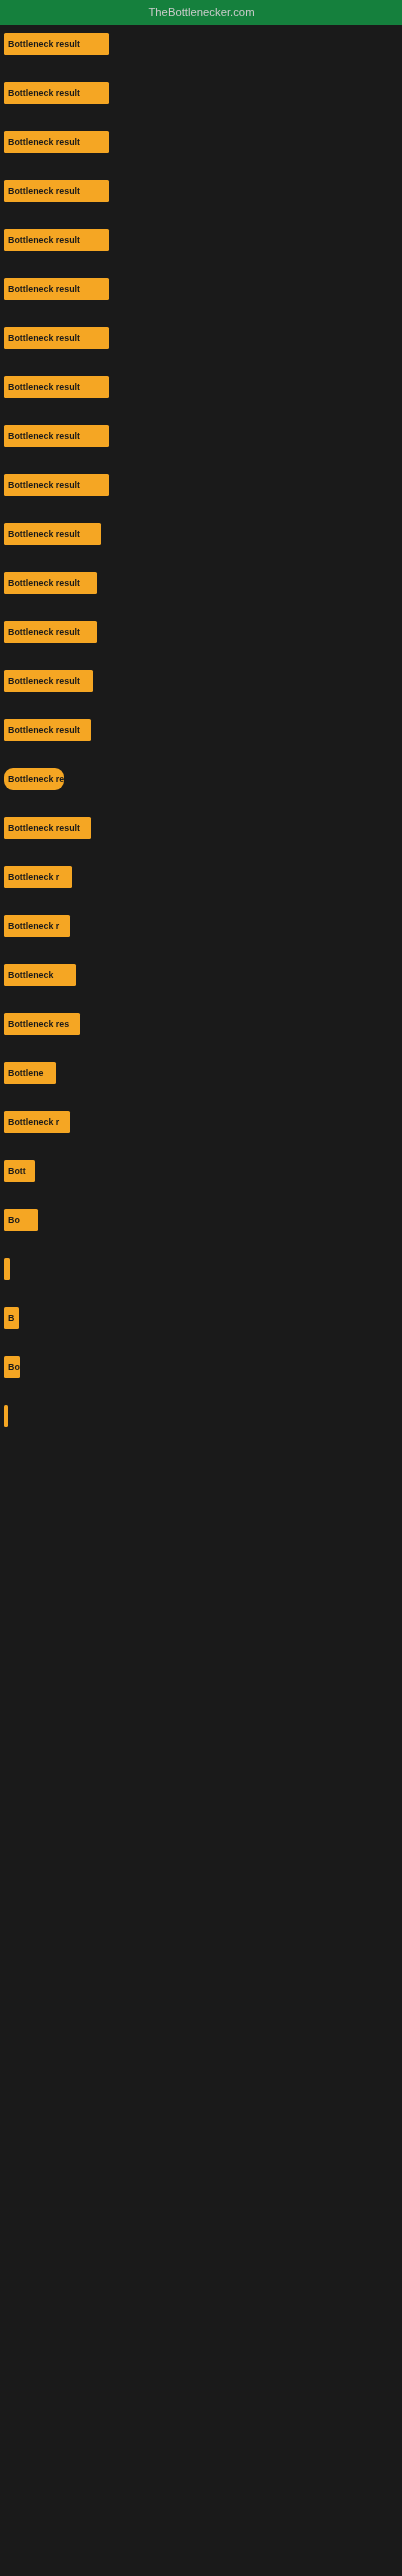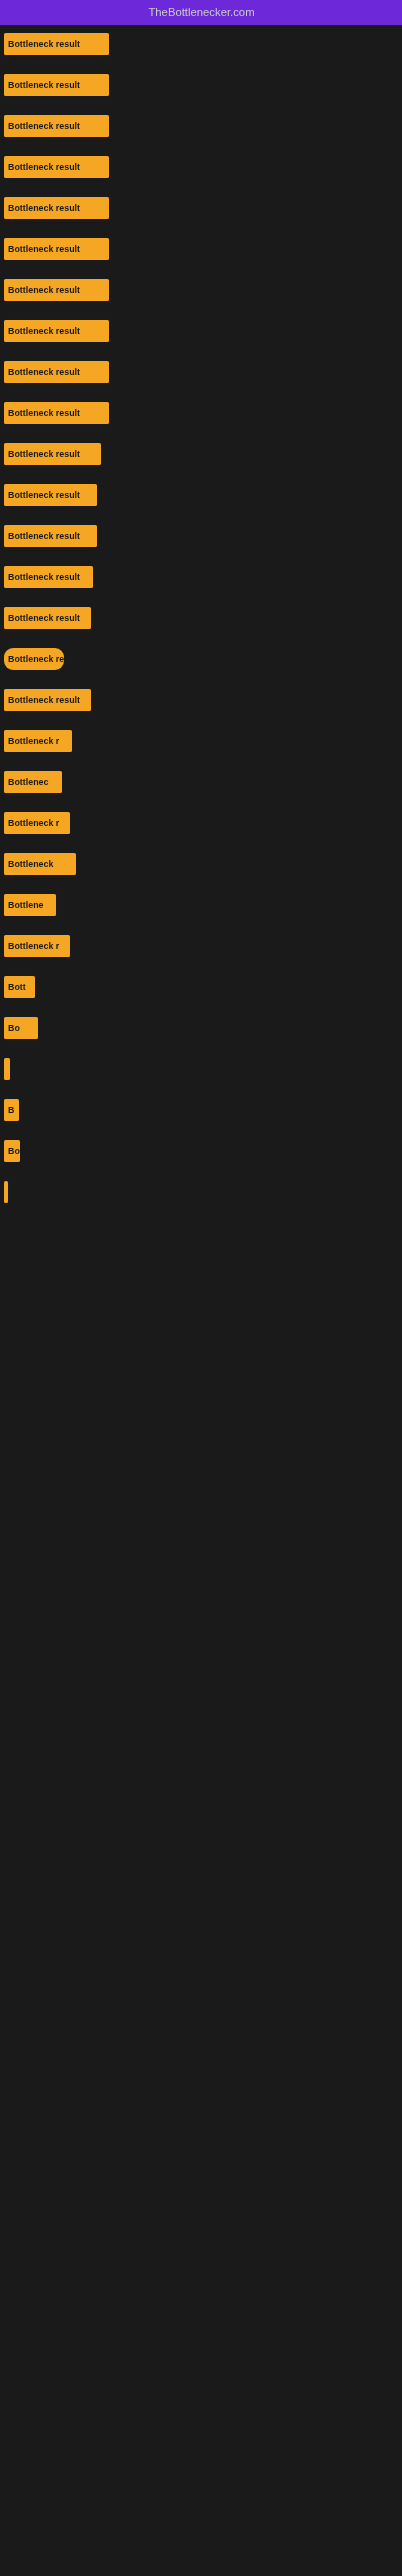--- a/index.html
+++ b/index.html
@@ -12,27 +12,27 @@
       width: 403px;
       min-height: 2576px;
       font-family: Arial, sans-serif;
       position: relative;
     }
     .site-title {
       text-align: center;
       color: #cccccc;
       font-size: 11.3px;
       padding: 6.4px 0;
-      background-color: #6d28d9;
+      background-color: #15803d;
     }
     .bars-container {
       padding: 8px 4px;
       display: flex;
       flex-direction: column;
-      gap: 4px;
+      gap: 12px;
     }
     .bar-row {
       display: flex;
       align-items: center;
       margin-bottom: 14.5px;
     }
     .bar {
       height: 22.5px;
       background-color: #f5a623;
       display: flex;
@@ -138,35 +138,35 @@
       <div class="bar" style="width: 87px;">
         <span class="bar-label">Bottleneck result</span>
       </div>
     </div>
     <div class="bar-row">
       <div class="bar" style="width: 68px;">
         <span class="bar-label">Bottleneck r</span>
       </div>
     </div>
     <div class="bar-row">
-      <div class="bar" style="width: 58px;">
-        <span class="bar-label">Bottlenec</span>
-      </div>
-    </div>
-    <div class="bar-row">
       <div class="bar" style="width: 66px;">
         <span class="bar-label">Bottleneck r</span>
       </div>
     </div>
     <div class="bar-row">
       <div class="bar" style="width: 72px;">
         <span class="bar-label">Bottleneck</span>
       </div>
     </div>
     <div class="bar-row">
+      <div class="bar" style="width: 76px;">
+        <span class="bar-label">Bottleneck res</span>
+      </div>
+    </div>
+    <div class="bar-row">
       <div class="bar" style="width: 52px;">
         <span class="bar-label">Bottlene</span>
       </div>
     </div>
     <div class="bar-row">
       <div class="bar" style="width: 66px;">
         <span class="bar-label">Bottleneck r</span>
       </div>
     </div>
     <div class="bar-row">

